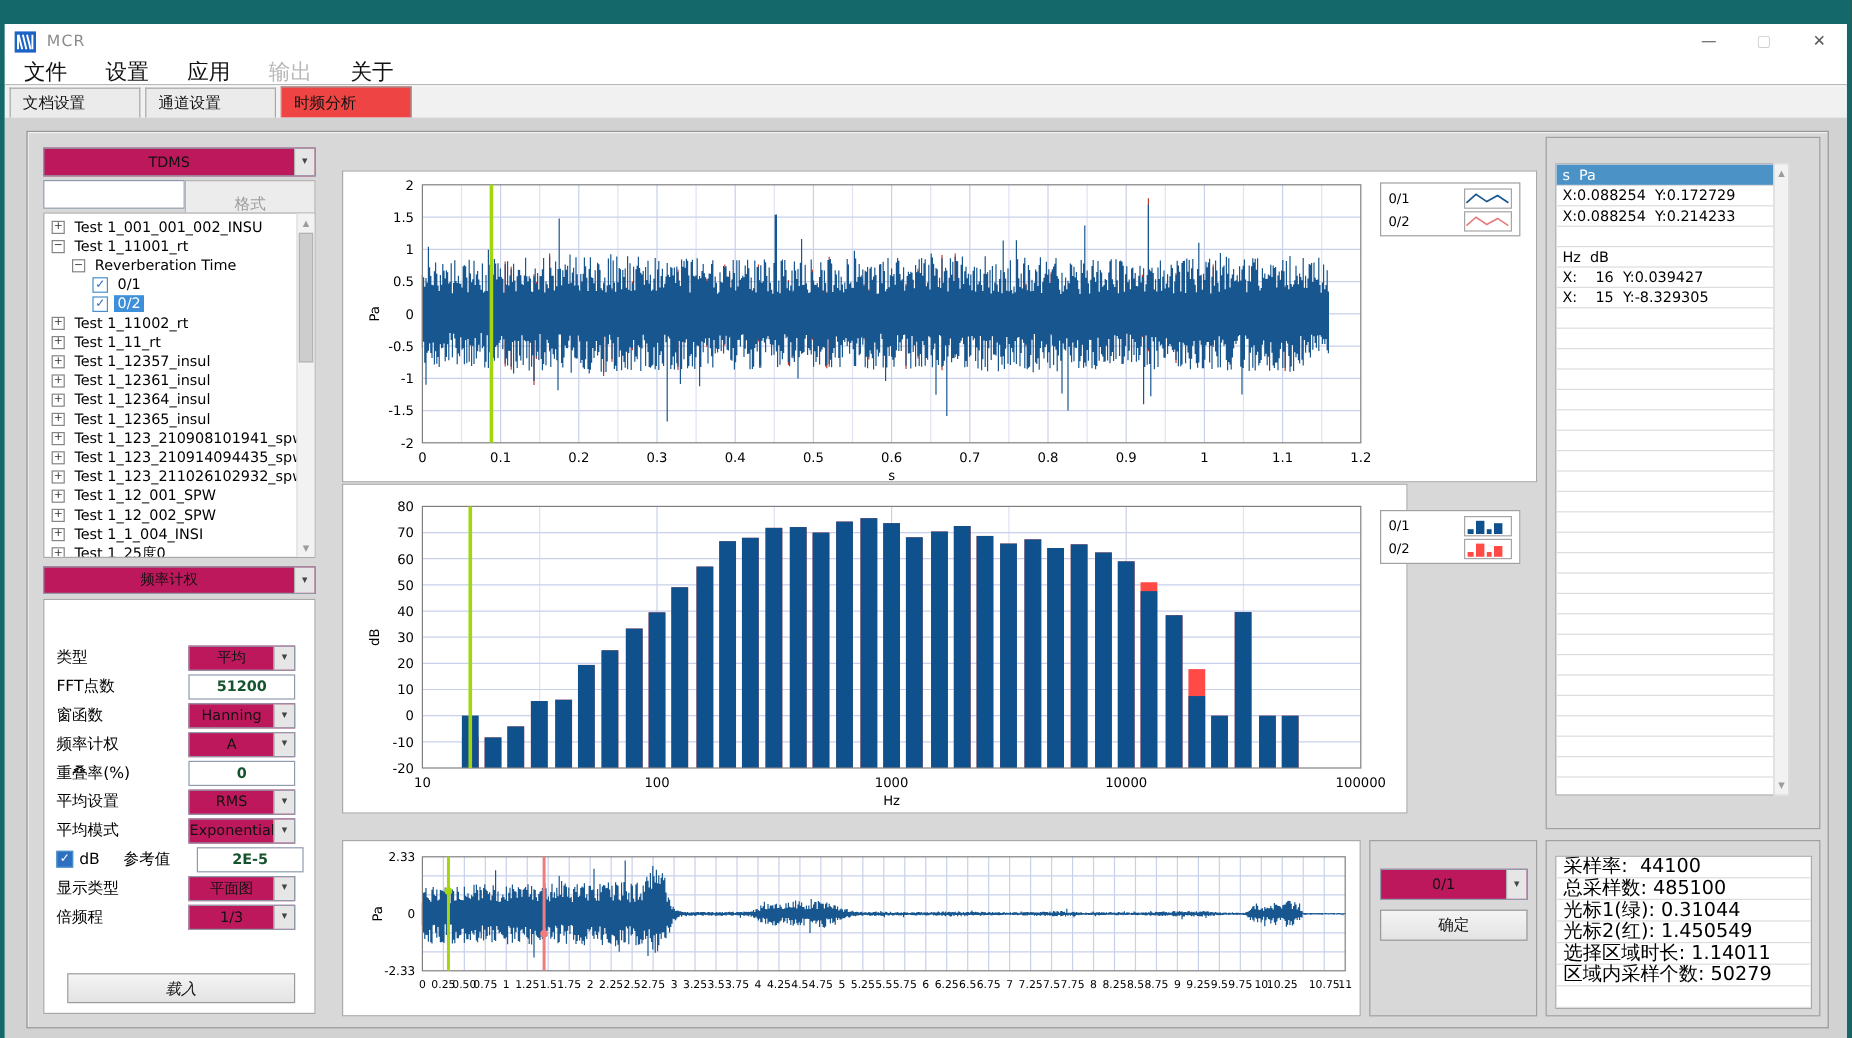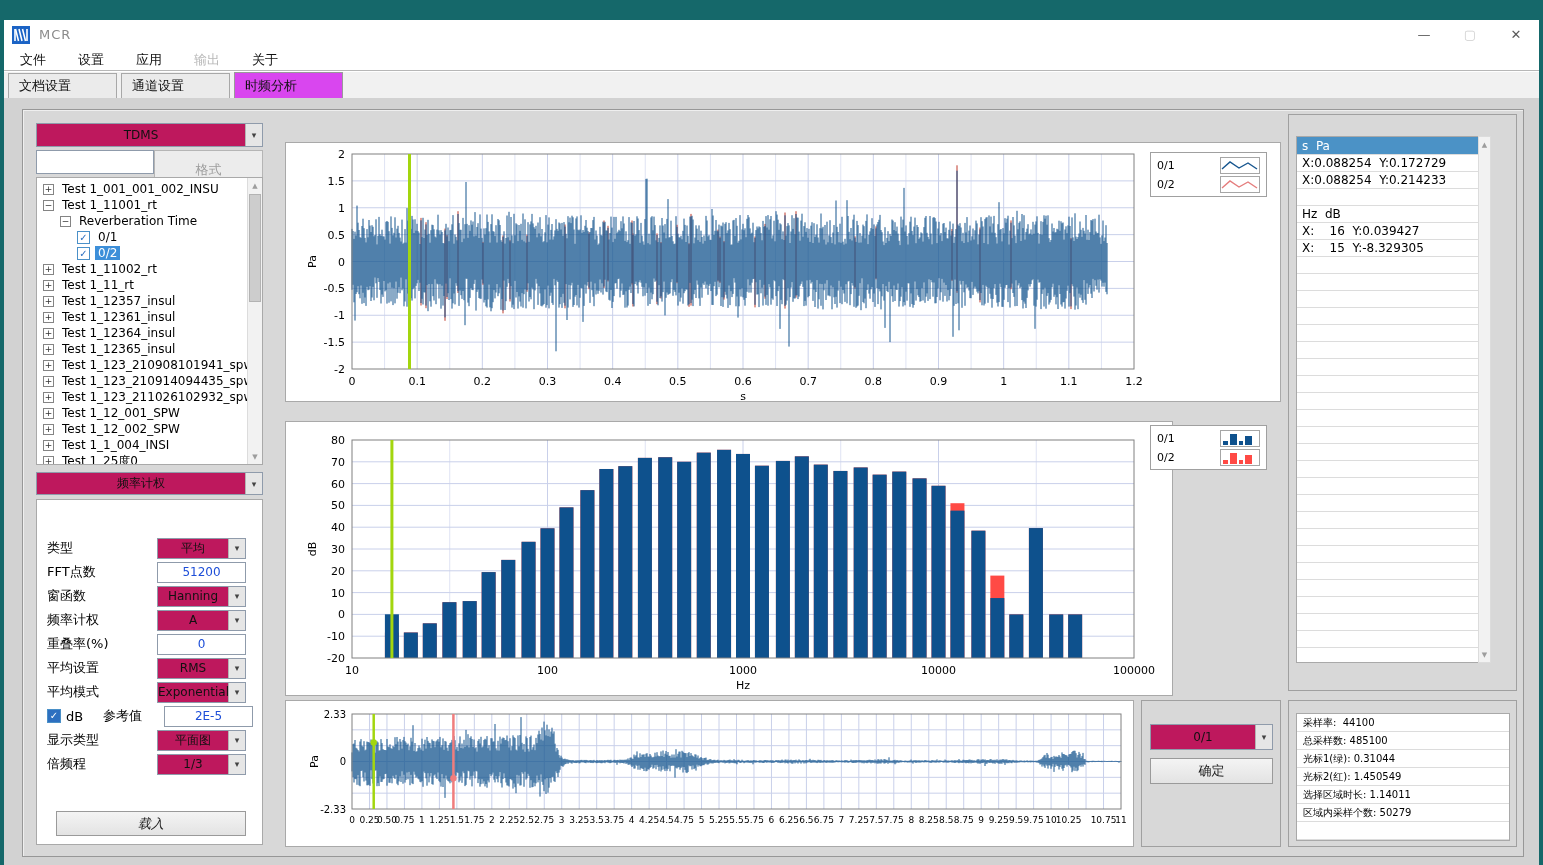--- a/index.html
+++ b/index.html
@@ -6,35 +6,35 @@
   *{box-sizing:border-box;font-family:"DejaVu Sans","Liberation Sans",sans-serif;}
   .frame{position:relative;width:1543px;height:865px;background:#15686a;overflow:hidden;}
   .abs{position:absolute;margin-top:17px;}
   .win{left:4px;top:3px;width:1535px;height:854px;background:#ffffff;}
   .titlebar{left:4px;top:3px;width:1535px;height:29px;background:#fff;display:flex;align-items:center;}
   .logo{width:18px;height:18px;margin-left:8px;}
   .apptitle{margin-left:9px;color:#8b8b8b;font-size:13px;letter-spacing:1px;}
   .winbtns{margin-left:auto;display:flex;align-items:center;height:100%;}
   .wb{width:46px;height:100%;display:flex;align-items:center;justify-content:center;color:#5a5a5a;font-size:13px;cursor:default;}
   .wb.dim{color:#cfcfcf;}
-  .menubar{left:4px;top:32px;width:1535px;height:22px;background:#fff;border-bottom:1px solid #b7b7b7;display:flex;align-items:center;font-size:13px;}
+  .menubar{left:4px;top:32px;width:1535px;height:22px;background:#fff;border-bottom:1px solid #b7b7b7;display:flex;align-items:center;font-size:18px;}
   .menu-item{padding:0 16px;color:#111;}
   .menu-item.disabled{color:#b8b8b8;}
   .tabbar{left:4px;top:55px;width:1535px;height:26px;background:#f1f1f1;display:flex;align-items:flex-end;}
   .tab{width:109px;height:25px;margin-left:4px;background:#ebebeb;border:1px solid #a8a8a8;border-bottom:none;display:flex;align-items:center;padding-left:10px;font-size:13px;color:#111;}
-  .tab.active{background:#d946ef;border-color:#9a9a9a;height:26px;}
+  .tab.active{background:#ef4444;border-color:#9a9a9a;height:26px;}
   .page{left:4px;top:81px;width:1535px;height:776px;background:#d2d2d2;}
   .mainbox{left:22px;top:92px;width:1502px;height:748px;background:#d8d8d8;border:1px solid #979797;box-shadow:inset 1px 1px 0 #efefef;}
   .panel{background:#fff;border:1px solid #a9a9a9;}
   .graypanel{background:#d8d8d8;border:1px solid #a0a0a0;}
   
   .sel{background:#be185d;border:1px solid #8f9bab;display:flex;align-items:center;}
   .sel .tx{flex:1;text-align:center;font-size:12px;color:#111;overflow:hidden;white-space:nowrap;}
   .sel .ar{width:17px;align-self:stretch;background:#e6e6e6;border-left:1px solid #b4b4b4;display:flex;align-items:center;justify-content:center;font-size:9px;color:#444;}
-  .inp{background:#fff;border:1px solid #8f9bab;font-size:12px;text-align:center;color:#1d4ed8;padding:0;}
+  .inp{background:#fff;border:1px solid #8f9bab;font-size:12px;text-align:center;color:#14532d;padding:0;font-weight:bold;}
   .btn{background:linear-gradient(#f4f4f4,#e3e3e3);border:1px solid #9a9a9a;font-size:13px;color:#1a1a1a;display:flex;align-items:center;justify-content:center;}
   .btn.disabled{color:#9d9d9d;background:#ececec;border-color:#b5b5b5;}
   
   .tree{overflow:hidden;padding-top:3px;}
   .trow{height:16px;display:flex;align-items:center;font-size:12px;color:#000;white-space:nowrap;}
   .expander{width:11px;height:11px;border:1px solid #848484;background:#fff;font-size:9px;line-height:9px;text-align:center;color:#333;margin-right:5px;flex:none;}
   .tcheck{width:13px;height:13px;border:1px solid #4a90c8;background:#fff;color:#2d6fc0;font-size:10px;line-height:11px;text-align:center;font-weight:bold;margin-right:5px;flex:none;}
   .tlabel{padding:0 3px;}
   .tlabel.selected{background:#3d8fd9;color:#fff;}
   
@@ -47,21 +47,21 @@
   .ffield{width:89px;height:21px;flex:none;}
   .fcheck{width:14px;height:14px;border:1px solid #4a90c8;background:#2d6fc0;color:#fff;font-size:10px;line-height:12px;text-align:center;margin-right:5px;flex:none;}
   
   .legend{background:#fff;border:1px solid #a0a0a0;padding:3px 6px;}
   .lrow{height:19px;display:flex;align-items:center;font-size:11px;color:#000;}
   .licon{margin-left:auto;width:40px;height:17px;border:1px solid #a6a6a6;display:flex;align-items:center;justify-content:center;}
   
   .list{background:#fff;border:1px solid #a9a9a9;overflow:hidden;}
   .lirow{height:17px;border-bottom:1px solid #dcdcdc;font-size:12px;color:#000;display:flex;align-items:center;padding-left:5px;white-space:pre;}
   .lirow.hdr{background:#4b92c6;color:#fff;height:18px;}
-  .statrow{height:18px;border-bottom:1px solid #dcdcdc;font-size:10px;color:#000;display:flex;align-items:center;padding-left:6px;white-space:pre;}
+  .statrow{height:18px;border-bottom:1px solid #dcdcdc;font-size:16px;color:#000;display:flex;align-items:center;padding-left:6px;white-space:pre;}
 </style>
 </head>
 <body>
 
 <div class="frame">
   <div class="abs win"></div>
 
   <div class="abs titlebar">
     <svg class="logo" viewBox="0 0 18 18">
       <rect x="0" y="0" width="18" height="18" fill="#1b63c5"></rect>
@@ -331,21 +331,21 @@
       <div class="lrow">
         <span>0/2</span>
         <span class="licon">
           <svg width="38" height="15">
             <polyline points="1,11 9,4 18,10 27,5 36,11" fill="none" stroke="#e57d7d" stroke-width="1.4"></polyline>
           </svg>
         </span>
       </div>
     </div>
 
-  <div class="abs panel" style="left:285px;top:404px;width:888px;height:275px;">
+  <div class="abs panel" style="left:285px;top:386px;width:888px;height:275px;">
     <svg id="svg2" width="996" height="275">
         <line x1="163.74254472405516" y1="18" x2="163.74254472405516" y2="236" stroke="#dfe3f3"></line>
         <line x1="359.24254472405516" y1="18" x2="359.24254472405516" y2="236" stroke="#dfe3f3"></line>
         <line x1="554.7425447240552" y1="18" x2="554.7425447240552" y2="236" stroke="#dfe3f3"></line>
         <line x1="750.2425447240552" y1="18" x2="750.2425447240552" y2="236" stroke="#dfe3f3"></line>
         <line x1="261.5" y1="18" x2="261.5" y2="236" stroke="#c9d0ea"></line>
         <line x1="457" y1="18" x2="457" y2="236" stroke="#c9d0ea"></line>
         <line x1="652.5" y1="18" x2="652.5" y2="236" stroke="#c9d0ea"></line>
         <line x1="66" y1="214.20000000000002" x2="848" y2="214.20000000000002" stroke="#c9d0ea"></line>
         <line x1="66" y1="192.4" x2="848" y2="192.4" stroke="#c9d0ea"></line>

